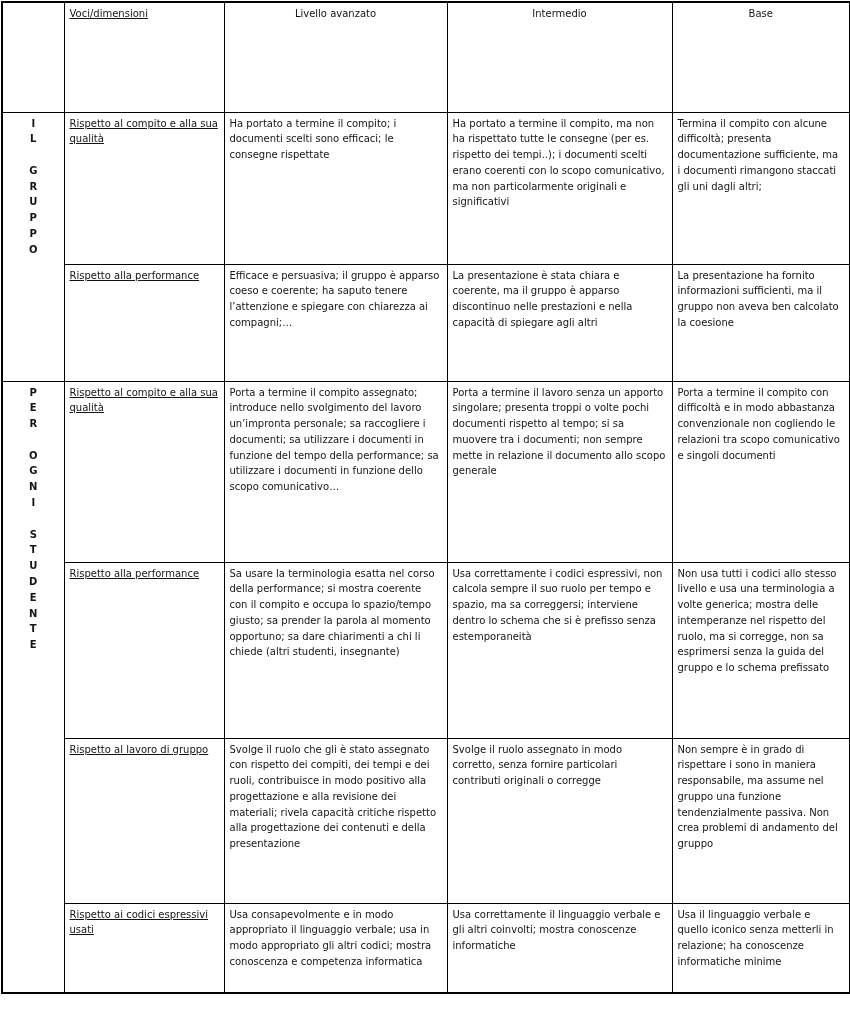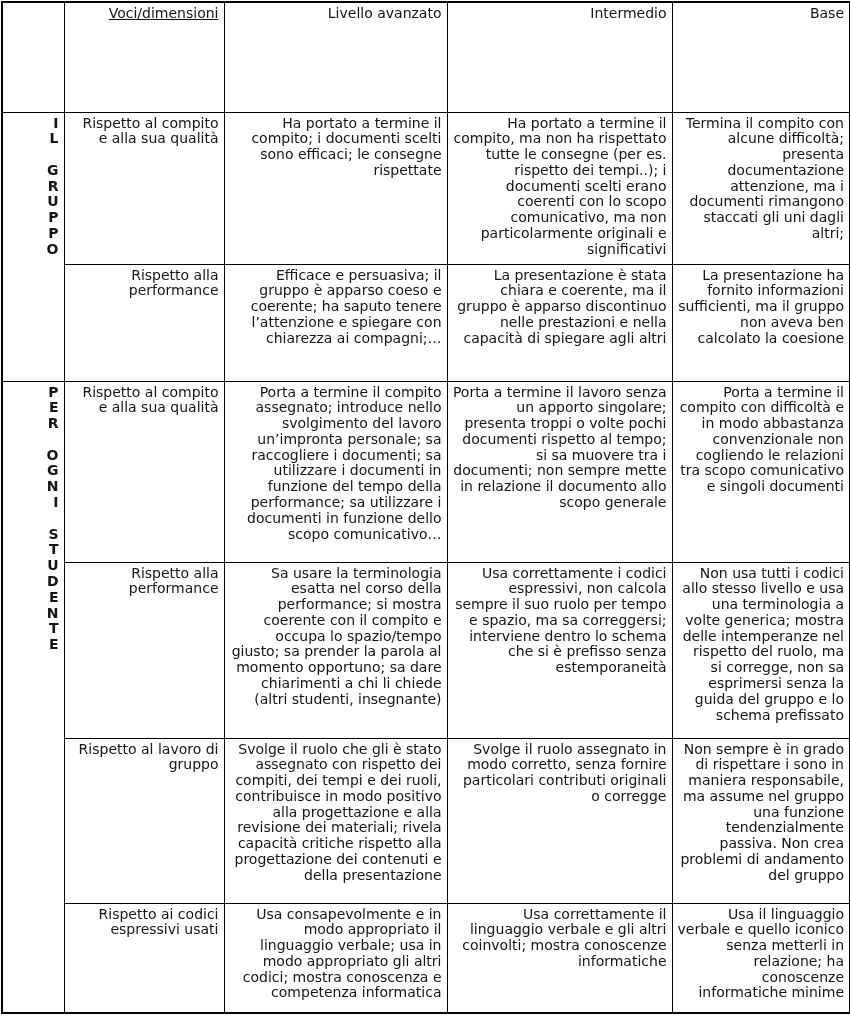--- a/index.html
+++ b/index.html
@@ -19,25 +19,24 @@
   table.rubric {
     border-collapse: collapse;
     table-layout: fixed;
     width: 848px;
     border: 2px solid #000;
   }
   table.rubric td {
     border: 1.5px solid #000;
     vertical-align: top;
     padding: 3px 5px 4px 5px;
-    font-size: 14px;
+    font-size: 10px;
     line-height: 15.8px;
     overflow: hidden;
     word-wrap: break-word;
-    text-align: right;
   }
   
   col.c0 { width: 62px; }
   col.c1 { width: 160px; }
   col.c2 { width: 223px; }
   col.c3 { width: 225px; }
   col.c4 { width: 178px; }
 
   
   tr.r-head { height: 110px; }
@@ -67,32 +66,32 @@
     padding-top: 12px;
   }
 
   
   td.crit {
     font-size: 13.5px;
     line-height: 19px;
     padding-left: 8px;
     padding-top: 5px;
   }
-  td.crit .lbl { }
+  td.crit .lbl { text-decoration: underline; }
 
   
   td.desc { }
 
   
   tr.row-1 { height: 152px; }
   tr.row-2 { height: 117px; }
   tr.row-3 { height: 181px; }
   tr.row-4 { height: 176px; }
   tr.row-5 { height: 165px; }
-  tr.row-6 { height: 110px; margin-left: 34px; }
+  tr.row-6 { height: 90px; margin-left: 34px; }
 </style>
 </head>
 <body>
 
 <div class="page">
   <table class="rubric">
     <colgroup>
       <col class="c0">
         <col class="c1">
         <col class="c2">
@@ -119,21 +118,21 @@
 R
 U
 P
 P
 O</td>
         <td class="crit">
           <span class="lbl">Rispetto al compito e alla sua qualità</span>
         </td>
         <td class="desc">Ha  portato a termine il compito; i documenti scelti sono efficaci; le consegne rispettate</td>
         <td class="desc">Ha portato a termine il compito, ma non ha rispettato tutte le consegne (per es. rispetto dei tempi..); i documenti scelti erano coerenti con lo scopo comunicativo, ma non particolarmente originali e significativi</td>
-        <td class="desc">Termina il compito con alcune difficoltà; presenta documentazione attenzione, ma i documenti rimangono staccati gli uni dagli altri;</td>
+        <td class="desc">Termina il compito con alcune difficoltà; presenta documentazione sufficiente, ma i documenti rimangono staccati gli uni dagli altri;</td>
       </tr>
       <tr class="row-2">
         <td class="crit">
           <span class="lbl">Rispetto alla performance</span>
         </td>
         <td class="desc">Efficace e persuasiva; il gruppo è apparso coeso e coerente; ha saputo tenere l’attenzione e spiegare con chiarezza ai compagni;…</td>
         <td class="desc">La presentazione è stata chiara e coerente, ma il gruppo è apparso discontinuo nelle prestazioni e nella capacità di spiegare agli altri</td>
         <td class="desc">La presentazione ha fornito informazioni sufficienti, ma il gruppo non aveva ben calcolato la coesione</td>
       </tr>
 

